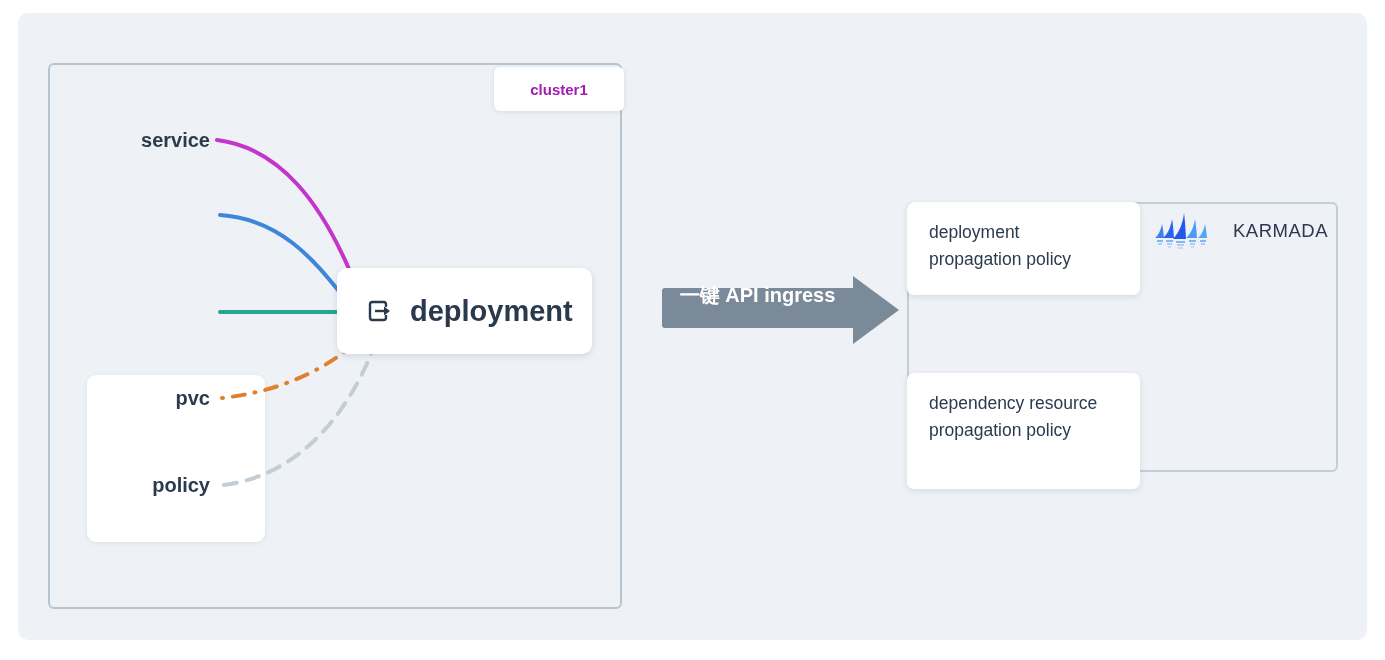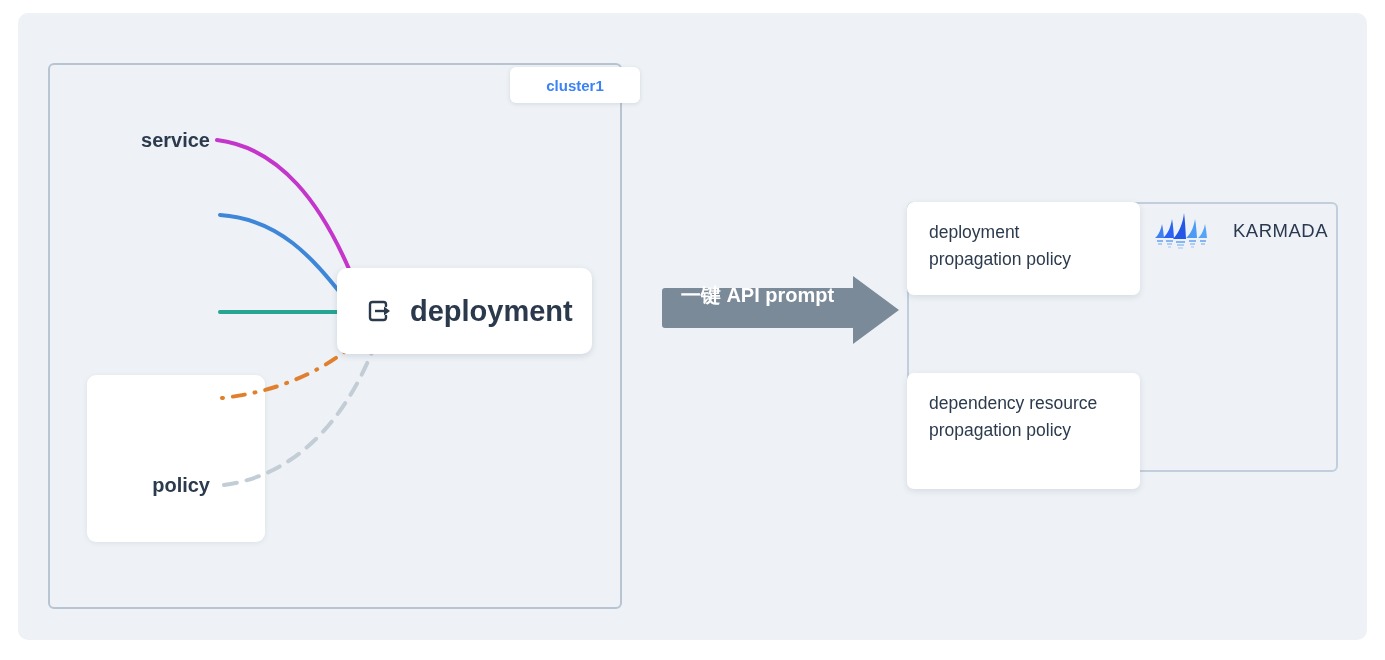--- a/index.html
+++ b/index.html
@@ -2,24 +2,24 @@
 <html><head>
 <meta charset="utf-8">
 <style>
   html,body{margin:0;padding:0;background:#ffffff;width:1385px;height:660px;
     font-family:"Liberation Sans",sans-serif;overflow:hidden;}
   .canvas{position:absolute;left:18px;top:13px;width:1349px;height:627px;
     background:#eef2f6;border-radius:10px;}
   
   .cluster-panel{position:absolute;left:30px;top:50px;width:574px;height:546px;
     border:2px solid #b7c4d1;border-radius:6px;box-sizing:border-box;}
-  .cluster-label{position:absolute;left:460px;top:2px;width:130px;height:36px;
+  .cluster-label{position:absolute;left:444px;top:2px;width:130px;height:44px;
     background:#ffffff;border-radius:6px;box-shadow:0 1px 4px rgba(60,80,110,.15);
     display:flex;align-items:center;justify-content:center;z-index:5;
-    font-size:15px;font-weight:700;color:#3b82f6;}
+    font-size:15px;font-weight:700;color:#a21caf;}
   .curves{position:absolute;left:0;top:0;width:574px;height:546px;z-index:2;pointer-events:none;}
   .helper-box{position:absolute;left:37px;top:310px;width:178px;height:167px;
     background:#ffffff;border-radius:9px;box-shadow:0 1px 5px rgba(60,80,110,.10);z-index:1;}
   .res-label{position:absolute;left:0;width:160px;height:30px;line-height:30px;
     text-align:right;font-size:20px;font-weight:600;color:#2c3a4d;z-index:3;}
   .node-card{position:absolute;left:287px;top:203px;width:255px;height:86px;
     background:#ffffff;border-radius:10px;box-shadow:0 2px 6px rgba(50,70,100,.16);
     display:flex;align-items:center;padding-left:26px;box-sizing:border-box;gap:15px;z-index:4;}
   .node-card .label{font-size:29px;font-weight:600;color:#2b394c;}
   
@@ -50,20 +50,21 @@
 
     <svg class="curves" viewBox="0 0 574 546">
       <path d="M167,75 C232,83 272,142 299,204" fill="none" stroke-width="4" stroke-linecap="round" stroke="#c335cb"></path>
       <path d="M170,150 C230,154 263,194 292,230" fill="none" stroke-width="4" stroke-linecap="round" stroke="#3e86d8"></path>
       <path d="M170,247 L290,247" fill="none" stroke-width="4" stroke-linecap="round" stroke="#27a593"></path>
       <path d="M172,333 C218,328 263,312 298,284" fill="none" stroke-width="4" stroke-linecap="round" stroke-dasharray="1 10 12 10" stroke="#e0802f"></path>
       <path d="M174,420 C242,411 292,360 322,287" fill="none" stroke-width="4" stroke-linecap="round" stroke-dasharray="13 10" stroke="#c3cdd6"></path>
     </svg>
 
     <div class="res-label" style="top:60px">service</div>
+    <div class="res-label" style="top:318px">pvc</div>
     <div class="res-label" style="top:405px">policy</div>
 
     <div class="node-card">
       <span style="display:flex">
         <svg width="32" height="32" viewBox="0 0 32 32">
           <path d="M23,11 V9.5 C23,8.1 21.9,7 20.5,7 H9.5 C8.1,7 7,8.1 7,9.5 v13
                    C7,23.9 8.1,25 9.5,25 h11 c1.4,0 2.5,-1.1 2.5,-2.5 V21" fill="none" stroke="#2b394c" stroke-width="2.4" stroke-linecap="round"></path>
           <line x1="12" y1="16" x2="21" y2="16" stroke="#2b394c" stroke-width="2.4"></line>
           <polygon points="21,11.5 27,16 21,20.5" fill="#2b394c"></polygon>
         </svg>
@@ -71,21 +72,21 @@
       <span class="label">deployment</span>
     </div>
 
     <div class="cluster-label">cluster1</div>
   </div>
 
   <svg class="arrow-svg" viewBox="0 0 260 100">
     <rect x="18" y="35" width="193" height="40" rx="3" fill="#7b8a99"></rect>
     <polygon points="209,23 255,57 209,91" fill="#7b8a99"></polygon>
   </svg>
-  <div class="arrow-text">一键 API prompt</div>
+  <div class="arrow-text">一键 API ingress</div>
 
   <div class="karmada-panel">
 
     <div class="policy-card top">
       <div>deployment</div>
       <div>propagation policy</div>
     </div>
 
     <div class="policy-card bottom">
       <div>dependency resource</div>

